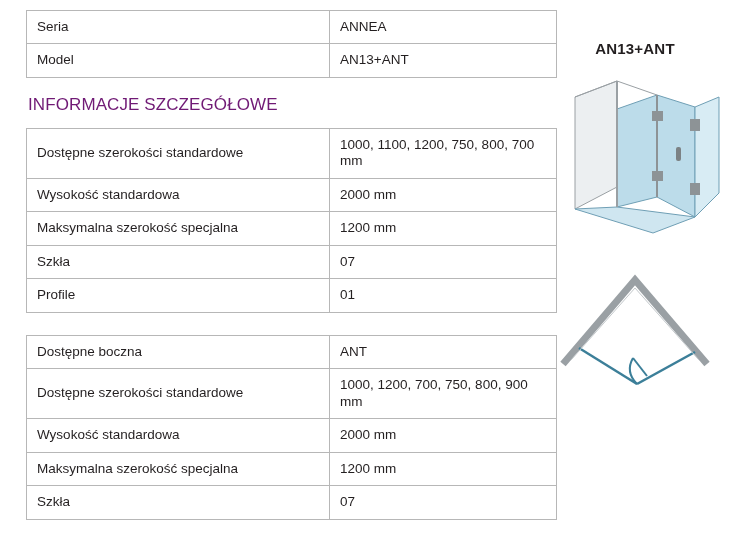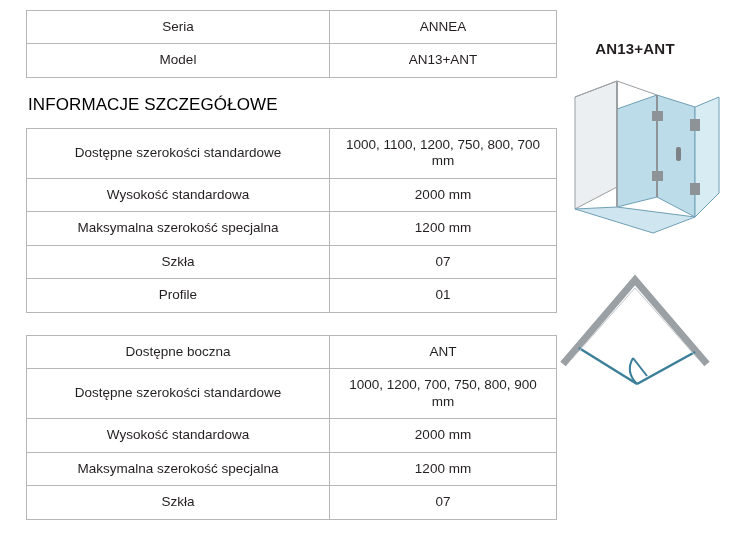--- a/index.html
+++ b/index.html
@@ -23,38 +23,37 @@
   .left-col {
     position: absolute;
     left: 26px;
     top: 10px;
     width: 490px;
   }
   table.spec {
     border-collapse: collapse;
     width: 490px;
     table-layout: fixed;
-    text-align: center;
   }
   table.spec td {
     border: 1px solid #b7b7b7;
     padding: 8px 10px;
     font-size: 13.5px;
     line-height: 1.22;
     vertical-align: middle;
     color: #231f20;
   }
   table.spec td.col-label {
     width: 282px;
   }
   table.spec td.col-value {
     width: 206px;
   }
   .section-title {
-    color: #000000;
+    color: #701a75;
     font-size: 17px;
     margin: 17px 0 13px 2px;
     letter-spacing: 0.1px;
   }
   .gap {
     height: 22px;
   }
   
   .right-col {
     position: absolute;

